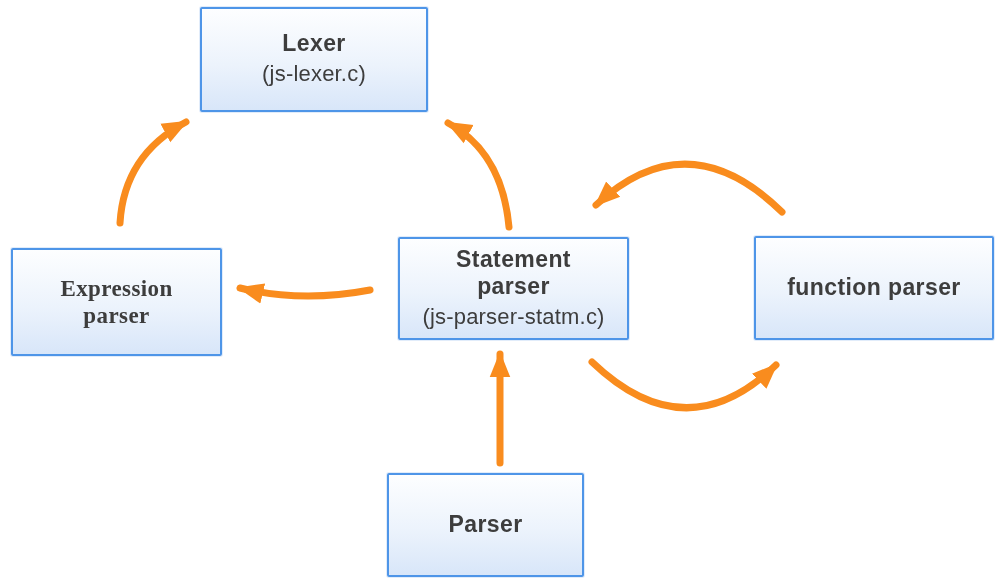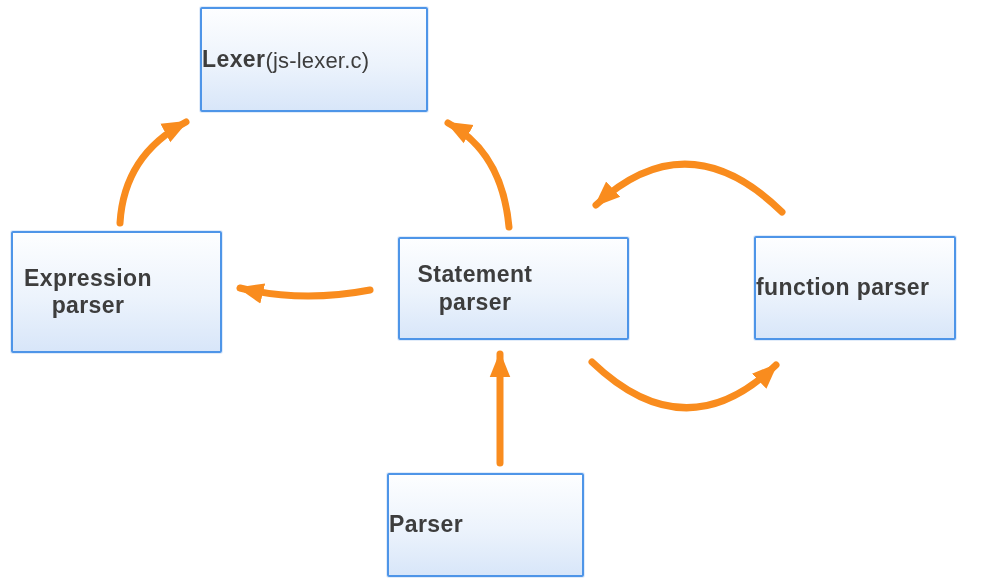--- a/index.html
+++ b/index.html
@@ -29,22 +29,23 @@
   }
   .arrow {
     fill: none;
     stroke: var(--arrow, #F98C1E);
     stroke-width: 7;
     stroke-linecap: round;
   }
   .node {
     position: absolute;
     display: flex;
-    flex-direction: row;
+    flex-direction: column;
     align-items: center;
+    justify-content: center;
     text-align: center;
     border: 2px solid var(--box-border, #4E95E8);
     border-radius: 2px;
     background: linear-gradient(180deg,
       var(--box-fill-top, #FDFEFF) 0%,
       var(--box-fill-mid, #ECF3FC) 55%,
       var(--box-fill-bottom, #D8E6F9) 100%);
     color: var(--text, #3D3D3D);
     box-shadow: 0 0 0 1px rgba(170, 200, 240, 0.35);
   }
@@ -58,23 +59,23 @@
     font-size: 22px;
     font-weight: normal;
     letter-spacing: 0.2px;
     line-height: 1.3;
     margin-top: 3px;
     white-space: nowrap;
   }
   .node.narrow-title .title { max-width: 150px; }
 
   #node-lexer             { left: 200px; top: 7px;   width: 228px; height: 105px; }
-  #node-expression-parser { left: 11px;  top: 231px; width: 211px; height: 122px; }
+  #node-expression-parser { left: 11px;  top: 248px; width: 211px; height: 108px; font-family: Liberation Serif, serif; }
   #node-statement-parser  { left: 398px; top: 237px; width: 231px; height: 103px; }
-  #node-function-parser   { left: 754px; top: 236px; width: 202px; height: 104px; }
+  #node-function-parser   { left: 754px; top: 236px; width: 240px; height: 104px; }
   #node-parser            { left: 387px; top: 473px; width: 197px; height: 104px; }
 </style>
 </head>
 <body>
 
 <div id="canvas">
 
   <svg id="arrow-layer" viewBox="0 0 1005 584" xmlns="http://www.w3.org/2000/svg">
     <defs>
       <marker id="arrowhead" viewBox="0 0 10 10" refX="9" refY="5" markerWidth="26" markerHeight="26" markerUnits="userSpaceOnUse" orient="auto">
@@ -99,20 +100,21 @@
     <div class="title">Lexer</div>
     <div class="subtitle">(js-lexer.c)</div>
   </div>
 
   <div class="node narrow-title" id="node-expression-parser">
     <div class="title">Expression parser</div>
   </div>
 
   <div class="node narrow-title" id="node-statement-parser">
     <div class="title">Statement parser</div>
+    <div class="subtitle">(js-parser-statm.c)</div>
   </div>
 
   <div class="node" id="node-function-parser">
     <div class="title">function parser</div>
   </div>
 
   <div class="node" id="node-parser">
     <div class="title">Parser</div>
   </div>
 

